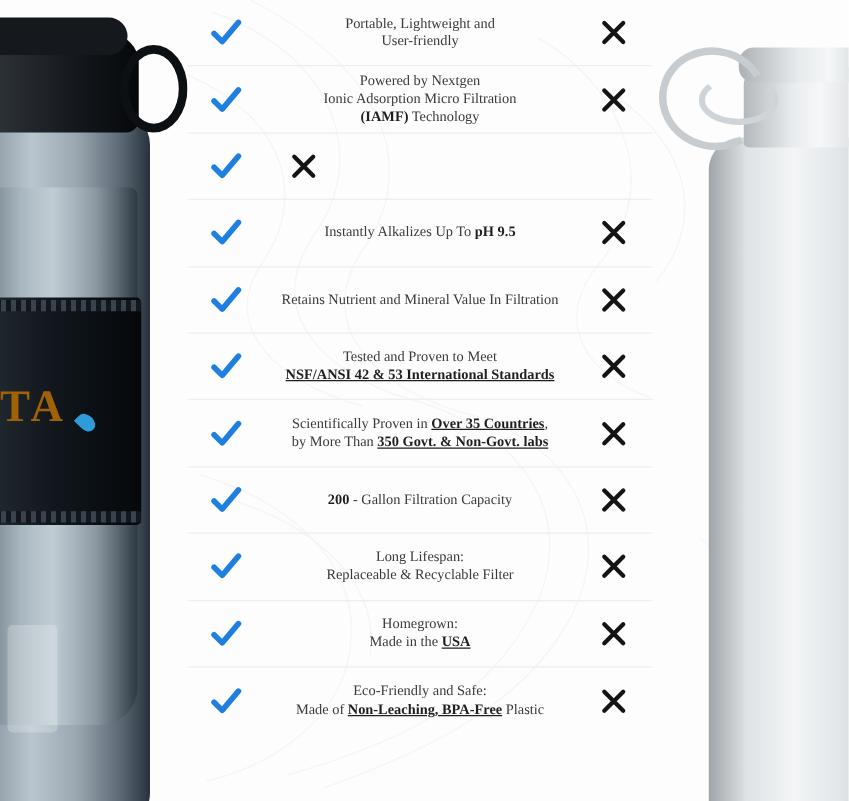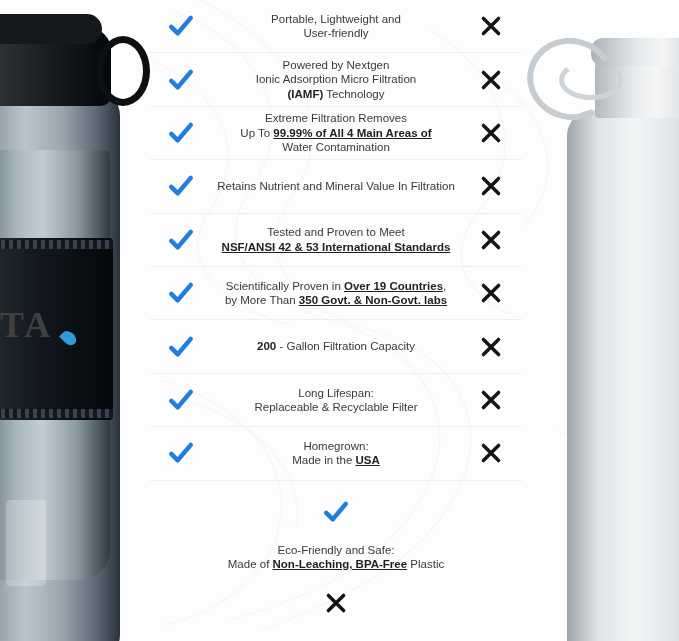--- a/index.html
+++ b/index.html
@@ -113,21 +113,21 @@
   }
   .lp-sleeve:before { top: 2px; }
   .lp-sleeve:after  { bottom: 2px; }
   .lp-brand {
     position: absolute;
     left: 0px;
     top: 304px;
     font-size: 36px;
     font-weight: bold;
     letter-spacing: 3px;
-    color: #404040;
+    color: #a16207;
     font-family: "Liberation Serif", serif;
   }
   .lp-drop {
     position: absolute;
     left: 63px;
     top: 330px;
     width: 12px;
     height: 16px;
     background: #2f9bd8;
     border-radius: 0 60% 55% 55%;
@@ -192,29 +192,30 @@
     border-radius: 50%;
   }
 
   
   .table {
     position: absolute;
     left: 150px;
     top: 0;
     width: 372px;
     height: 641px;
+    font-family: Liberation Serif, serif;
   }
   .row {
     position: relative;
     display: flex;
     align-items: center;
     border-bottom: 1px solid #eceef0;
     box-sizing: border-box;
   }
-  .row:last-child { border-bottom: none; flex-direction: column; }
+  .row:last-child { border-bottom: none; }
   .col-check {
     width: 62px;
     flex: 0 0 62px;
     display: flex;
     align-items: center;
     justify-content: center;
   }
   .col-text {
     flex: 1 1 auto;
     text-align: center;
@@ -308,21 +309,33 @@
             <path d="M5 5 L27 27 M27 5 L5 27" fill="none" stroke="#141414" stroke-width="5" stroke-linecap="round"></path>
           </svg>
         </div>
       </div>
       <div class="row" style="height: 53.4167px;">
         <div class="col-check">
           <svg class="check" viewBox="0 0 32 32">
             <path d="M4 17 L12 25 L28 6" fill="none" stroke="#1f7fe0" stroke-width="5.5" stroke-linecap="round" stroke-linejoin="round"></path>
           </svg>
         </div>
-        <div class="col-text">Extreme Filtration Removes<br>Up To <span class="u">99.99% of All 4 Main Areas of</span><br>Water Contamination</div>
+        <div class="col-x">
+          <svg class="cross" viewBox="0 0 32 32">
+            <path d="M5 5 L27 27 M27 5 L5 27" fill="none" stroke="#141414" stroke-width="5" stroke-linecap="round"></path>
+          </svg>
+        </div>
+      </div>
+      <div class="row" style="height: 53.4167px;">
+        <div class="col-check">
+          <svg class="check" viewBox="0 0 32 32">
+            <path d="M4 17 L12 25 L28 6" fill="none" stroke="#1f7fe0" stroke-width="5.5" stroke-linecap="round" stroke-linejoin="round"></path>
+          </svg>
+        </div>
+        <div class="col-text">Instantly Alkalizes Up To <b>pH 9.5</b></div>
         <div class="col-x">
           <svg class="cross" viewBox="0 0 32 32">
             <path d="M5 5 L27 27 M27 5 L5 27" fill="none" stroke="#141414" stroke-width="5" stroke-linecap="round"></path>
           </svg>
         </div>
       </div>
       <div class="row" style="height: 53.4167px; justify-content: flex-end;">
         <div class="col-check">
           <svg class="check" viewBox="0 0 32 32">
             <path d="M4 17 L12 25 L28 6" fill="none" stroke="#1f7fe0" stroke-width="5.5" stroke-linecap="round" stroke-linejoin="round"></path>
@@ -347,21 +360,21 @@
             <path d="M5 5 L27 27 M27 5 L5 27" fill="none" stroke="#141414" stroke-width="5" stroke-linecap="round"></path>
           </svg>
         </div>
       </div>
       <div class="row" style="height: 53.4167px;">
         <div class="col-check">
           <svg class="check" viewBox="0 0 32 32">
             <path d="M4 17 L12 25 L28 6" fill="none" stroke="#1f7fe0" stroke-width="5.5" stroke-linecap="round" stroke-linejoin="round"></path>
           </svg>
         </div>
-        <div class="col-text">Scientifically Proven in <span class="u">Over 19 Countries</span>,<br>by More Than <span class="u">350 Govt. &amp; Non-Govt. labs</span></div>
+        <div class="col-text">Scientifically Proven in <span class="u">Over 35 Countries</span>,<br>by More Than <span class="u">350 Govt. &amp; Non-Govt. labs</span></div>
         <div class="col-x">
           <svg class="cross" viewBox="0 0 32 32">
             <path d="M5 5 L27 27 M27 5 L5 27" fill="none" stroke="#141414" stroke-width="5" stroke-linecap="round"></path>
           </svg>
         </div>
       </div>
       <div class="row" style="height: 53.4167px;">
         <div class="col-check">
           <svg class="check" viewBox="0 0 32 32">
             <path d="M4 17 L12 25 L28 6" fill="none" stroke="#1f7fe0" stroke-width="5.5" stroke-linecap="round" stroke-linejoin="round"></path>

